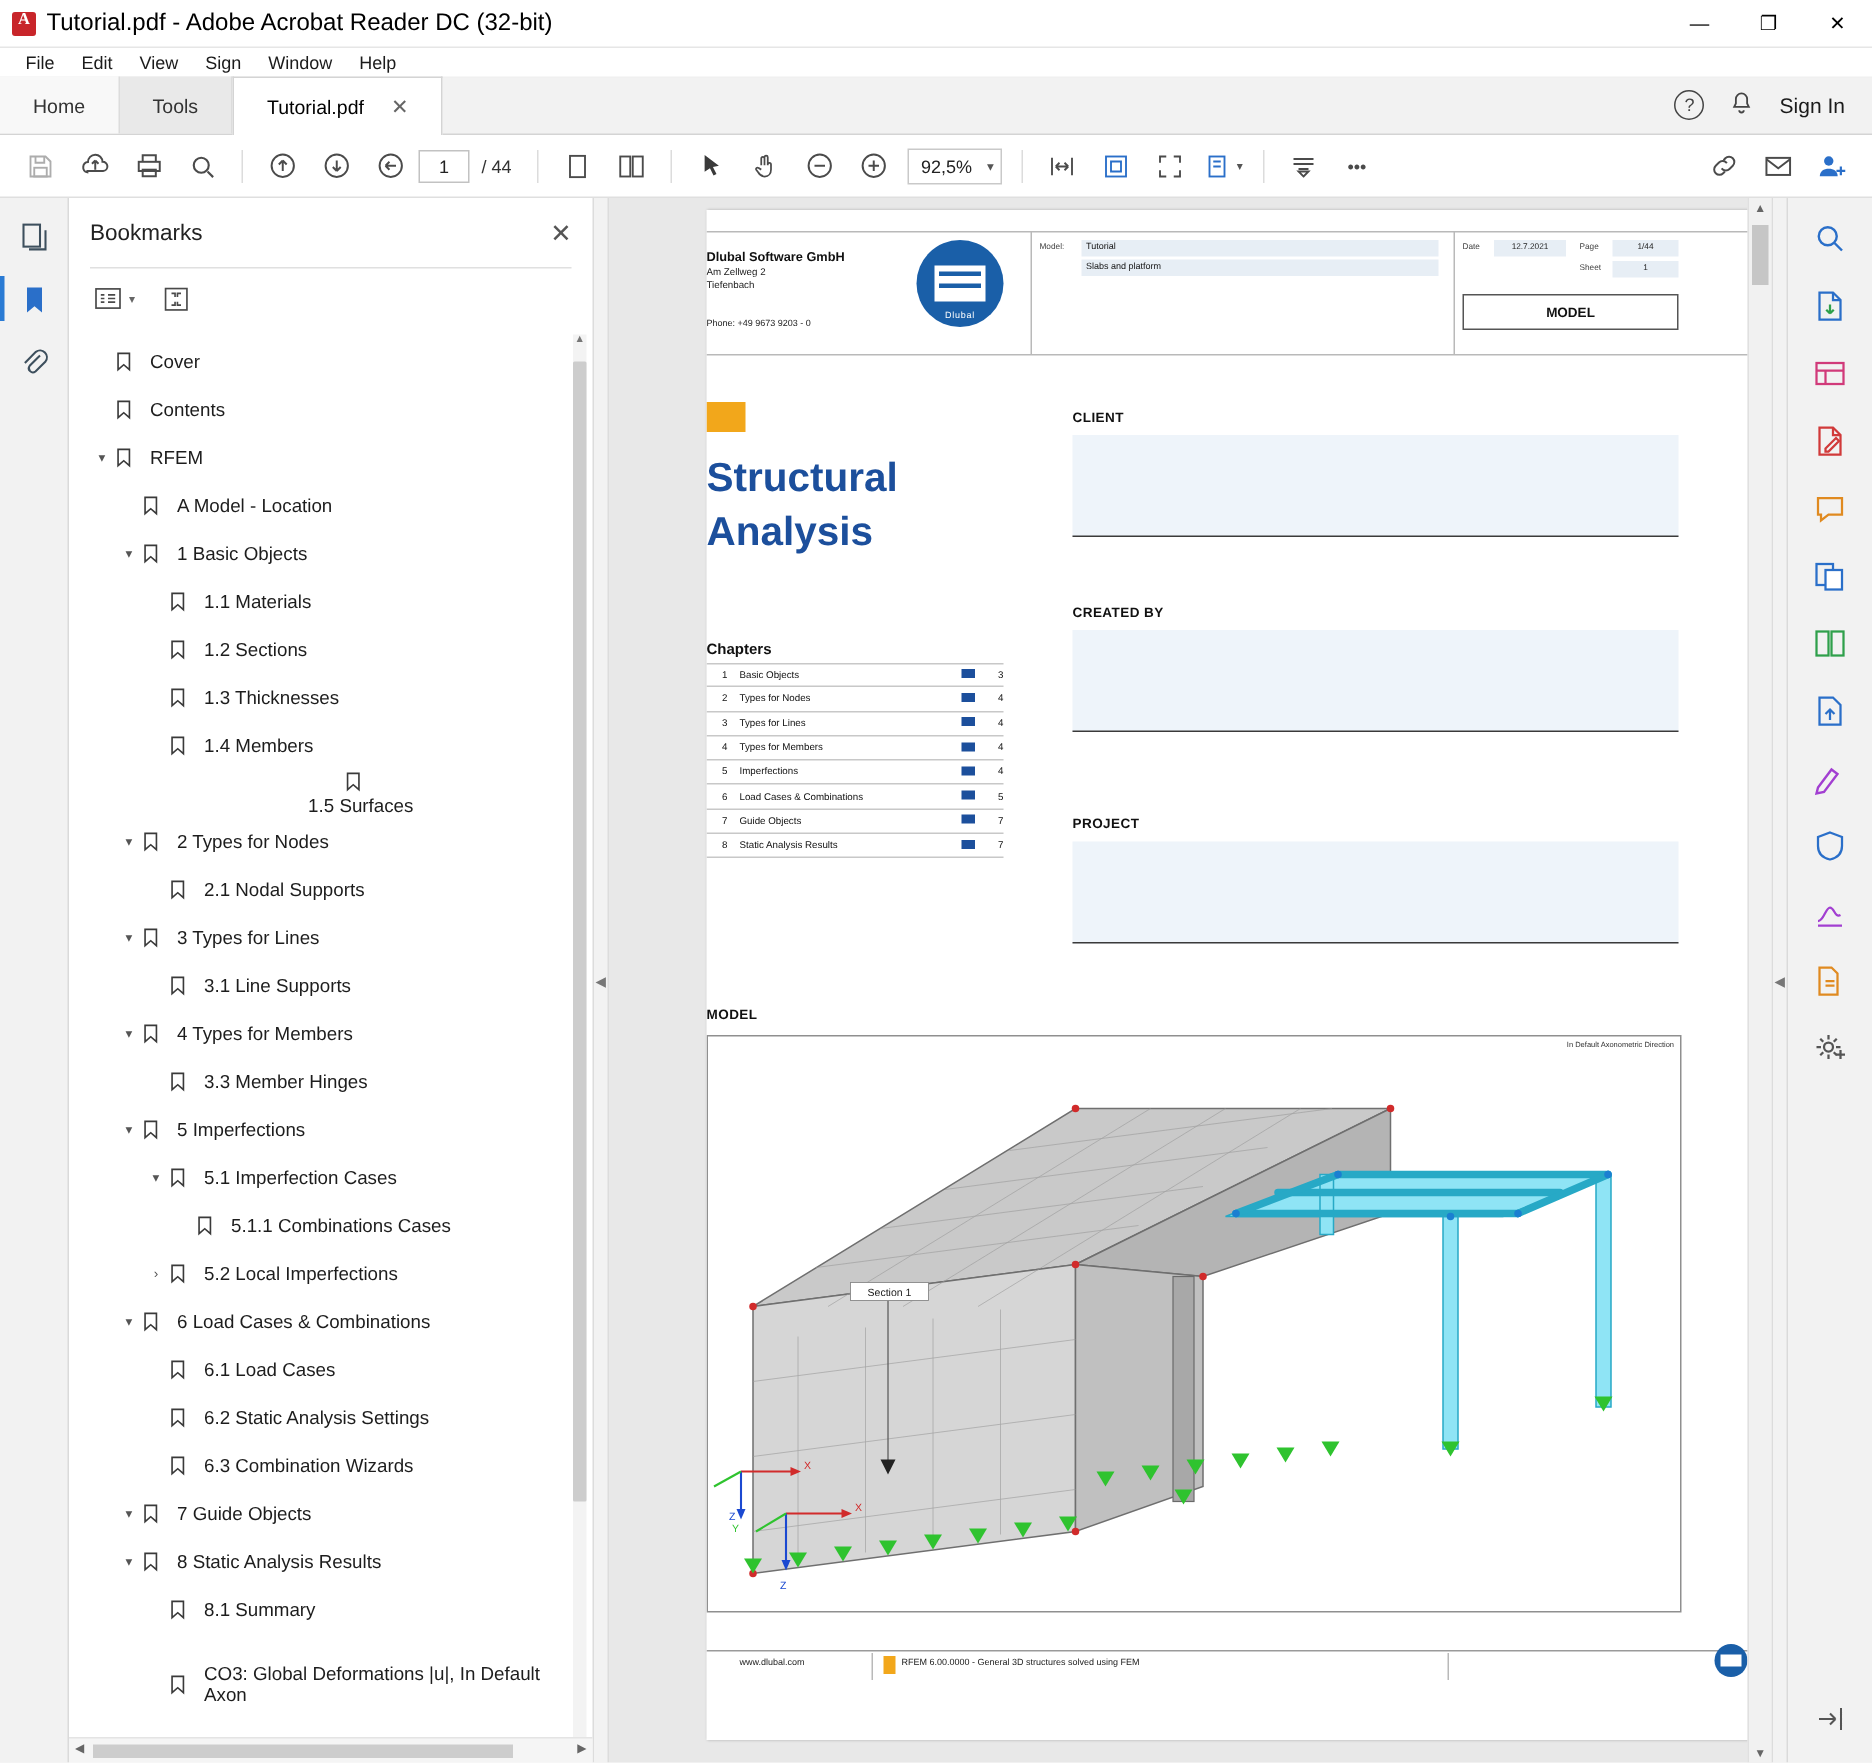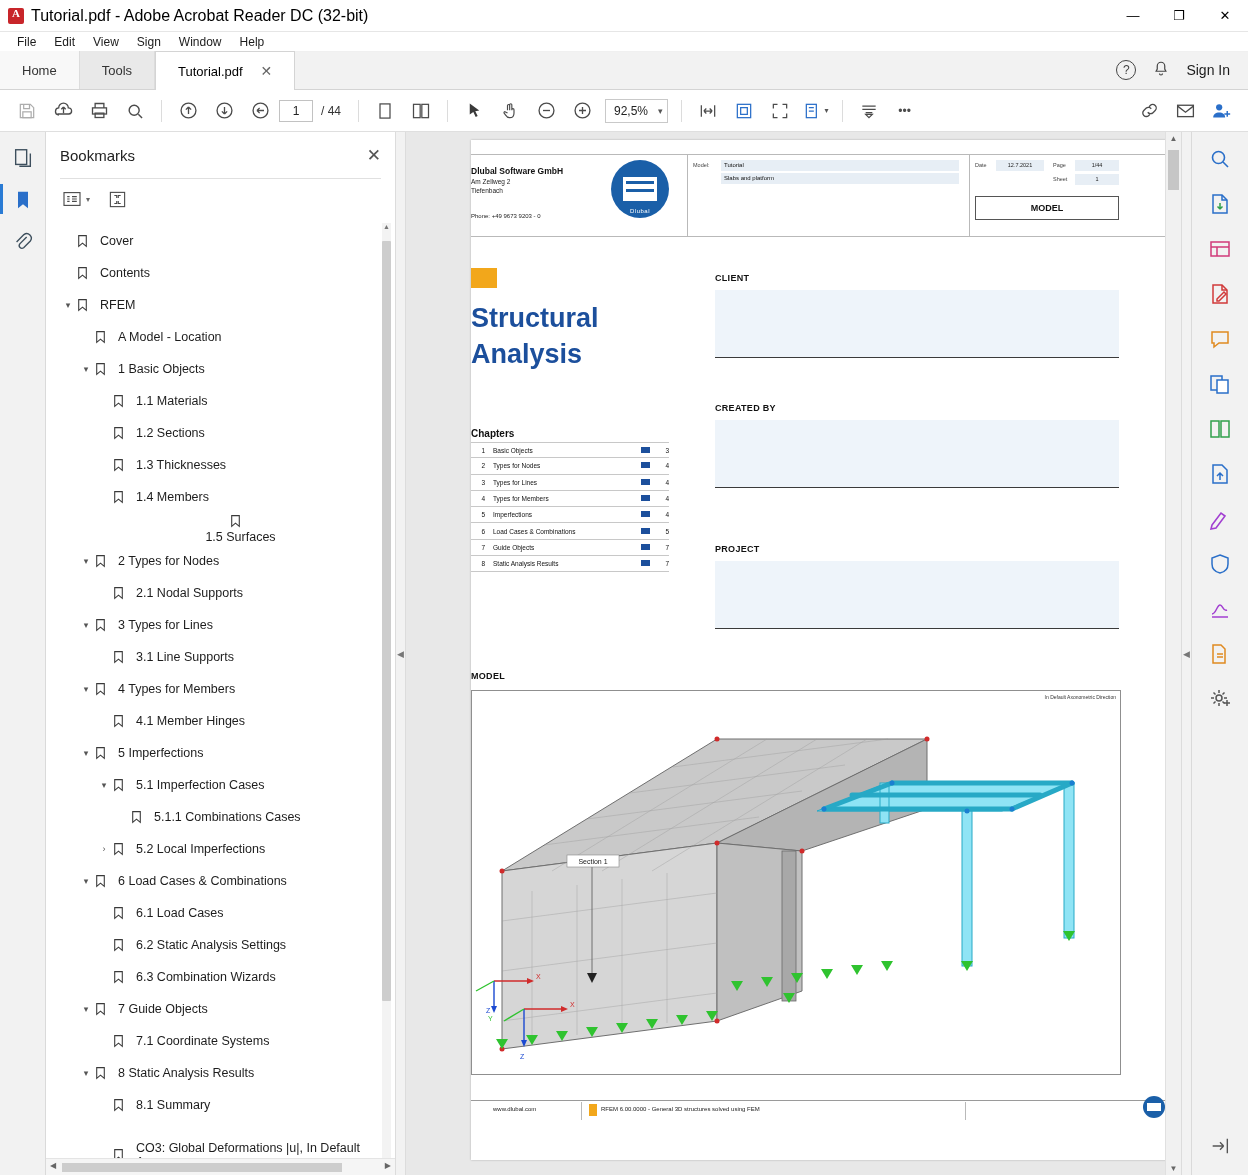--- a/index.html
+++ b/index.html
@@ -536,21 +536,21 @@
             <span class="bk-icon"><svg width="13" height="16" viewBox="0 0 24 24" fill="none" stroke="#3a3a3a" stroke-width="2">
                 <path d="M5 2h14v20l-7-6-7 6z"></path>
               </svg></span>
             <span>4 Types for Members</span>
           </div>
           <div class="bm-row" style="padding-left: 50px;">
             <span class="bm-arrow"></span>
             <span class="bk-icon"><svg width="13" height="16" viewBox="0 0 24 24" fill="none" stroke="#3a3a3a" stroke-width="2">
                 <path d="M5 2h14v20l-7-6-7 6z"></path>
               </svg></span>
-            <span>4.1 Member Hinges</span>
+            <span>3.3 Member Hinges</span>
           </div>
           <div class="bm-row" style="padding-left: 32px;">
             <span class="bm-arrow">▾</span>
             <span class="bk-icon"><svg width="13" height="16" viewBox="0 0 24 24" fill="none" stroke="#3a3a3a" stroke-width="2">
                 <path d="M5 2h14v20l-7-6-7 6z"></path>
               </svg></span>
             <span>5 Imperfections</span>
           </div>
           <div class="bm-row" style="padding-left: 50px;">
             <span class="bm-arrow">▾</span>
@@ -600,27 +600,20 @@
                 <path d="M5 2h14v20l-7-6-7 6z"></path>
               </svg></span>
             <span>6.3 Combination Wizards</span>
           </div>
           <div class="bm-row" style="padding-left: 32px;">
             <span class="bm-arrow">▾</span>
             <span class="bk-icon"><svg width="13" height="16" viewBox="0 0 24 24" fill="none" stroke="#3a3a3a" stroke-width="2">
                 <path d="M5 2h14v20l-7-6-7 6z"></path>
               </svg></span>
             <span>7 Guide Objects</span>
-          </div>
-          <div class="bm-row" style="padding-left: 50px;">
-            <span class="bm-arrow"></span>
-            <span class="bk-icon"><svg width="13" height="16" viewBox="0 0 24 24" fill="none" stroke="#3a3a3a" stroke-width="2">
-                <path d="M5 2h14v20l-7-6-7 6z"></path>
-              </svg></span>
-            <span>7.1 Coordinate Systems</span>
           </div>
           <div class="bm-row" style="padding-left: 32px;">
             <span class="bm-arrow">▾</span>
             <span class="bk-icon"><svg width="13" height="16" viewBox="0 0 24 24" fill="none" stroke="#3a3a3a" stroke-width="2">
                 <path d="M5 2h14v20l-7-6-7 6z"></path>
               </svg></span>
             <span>8 Static Analysis Results</span>
           </div>
           <div class="bm-row" style="padding-left: 50px;">
             <span class="bm-arrow"></span>

